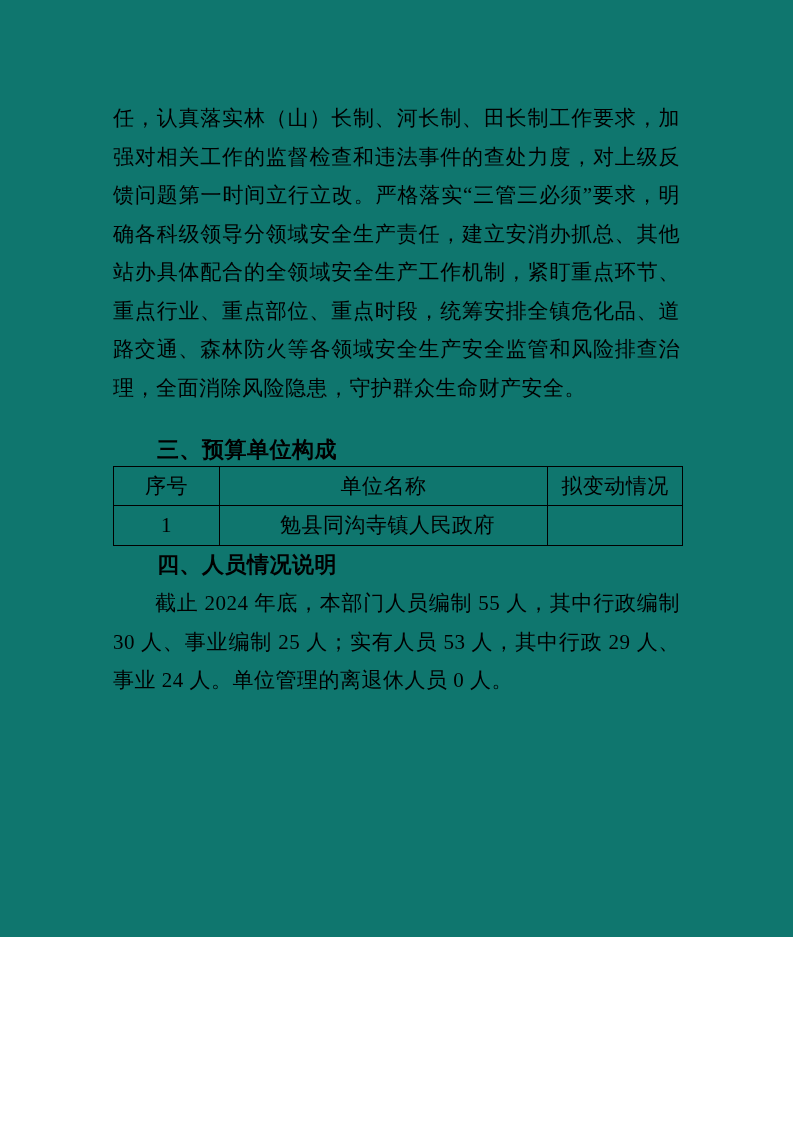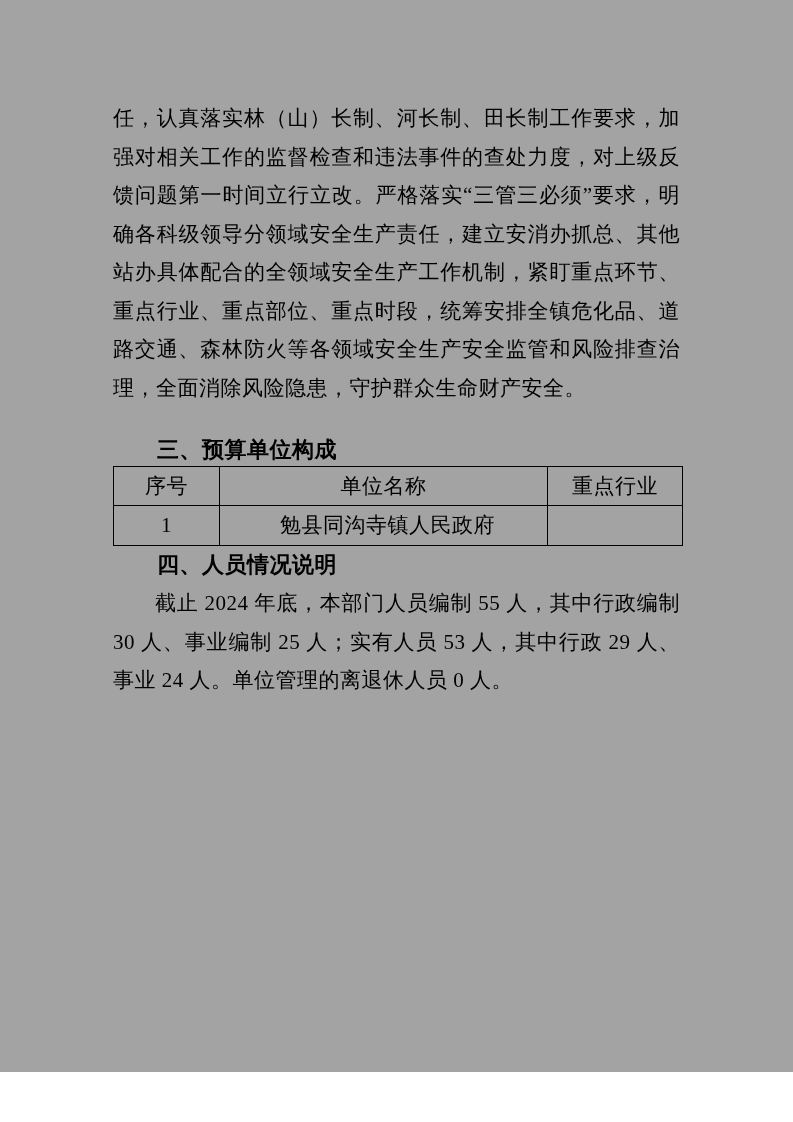--- a/index.html
+++ b/index.html
@@ -3,22 +3,22 @@
 <meta charset="utf-8">
 <style>
   html, body {
     margin: 0;
     padding: 0;
     background: #ffffff;
   }
   .page {
     position: relative;
     width: 793px;
-    height: 1072px;
-    background: #a3a3a3;
+    height: 937px;
+    background: #0f766e;
     overflow: hidden;
     color: #000000;
     font-family: "Liberation Serif", "DejaVu Serif", serif;
   }
   .doc-content {
     position: absolute;
     left: 113px;
     top: 99px;
     width: 567px;
     font-size: 21px;
@@ -86,21 +86,21 @@
     <table class="units-table">
       <colgroup>
         <col style="width:106px">
         <col style="width:328px">
         <col style="width:135px">
       </colgroup>
       <tbody>
         <tr>
           <th>序号</th>
           <th>单位名称</th>
-          <th>重点行业</th>
+          <th>拟变动情况</th>
         </tr>
         <tr>
           <td>1</td>
           <td class="unit-name-cell">勉县同沟寺镇人民政府</td>
           <td></td>
         </tr>
       </tbody>
     </table>
 
     <p class="doc-heading heading-personnel">四、人员情况说明</p>

